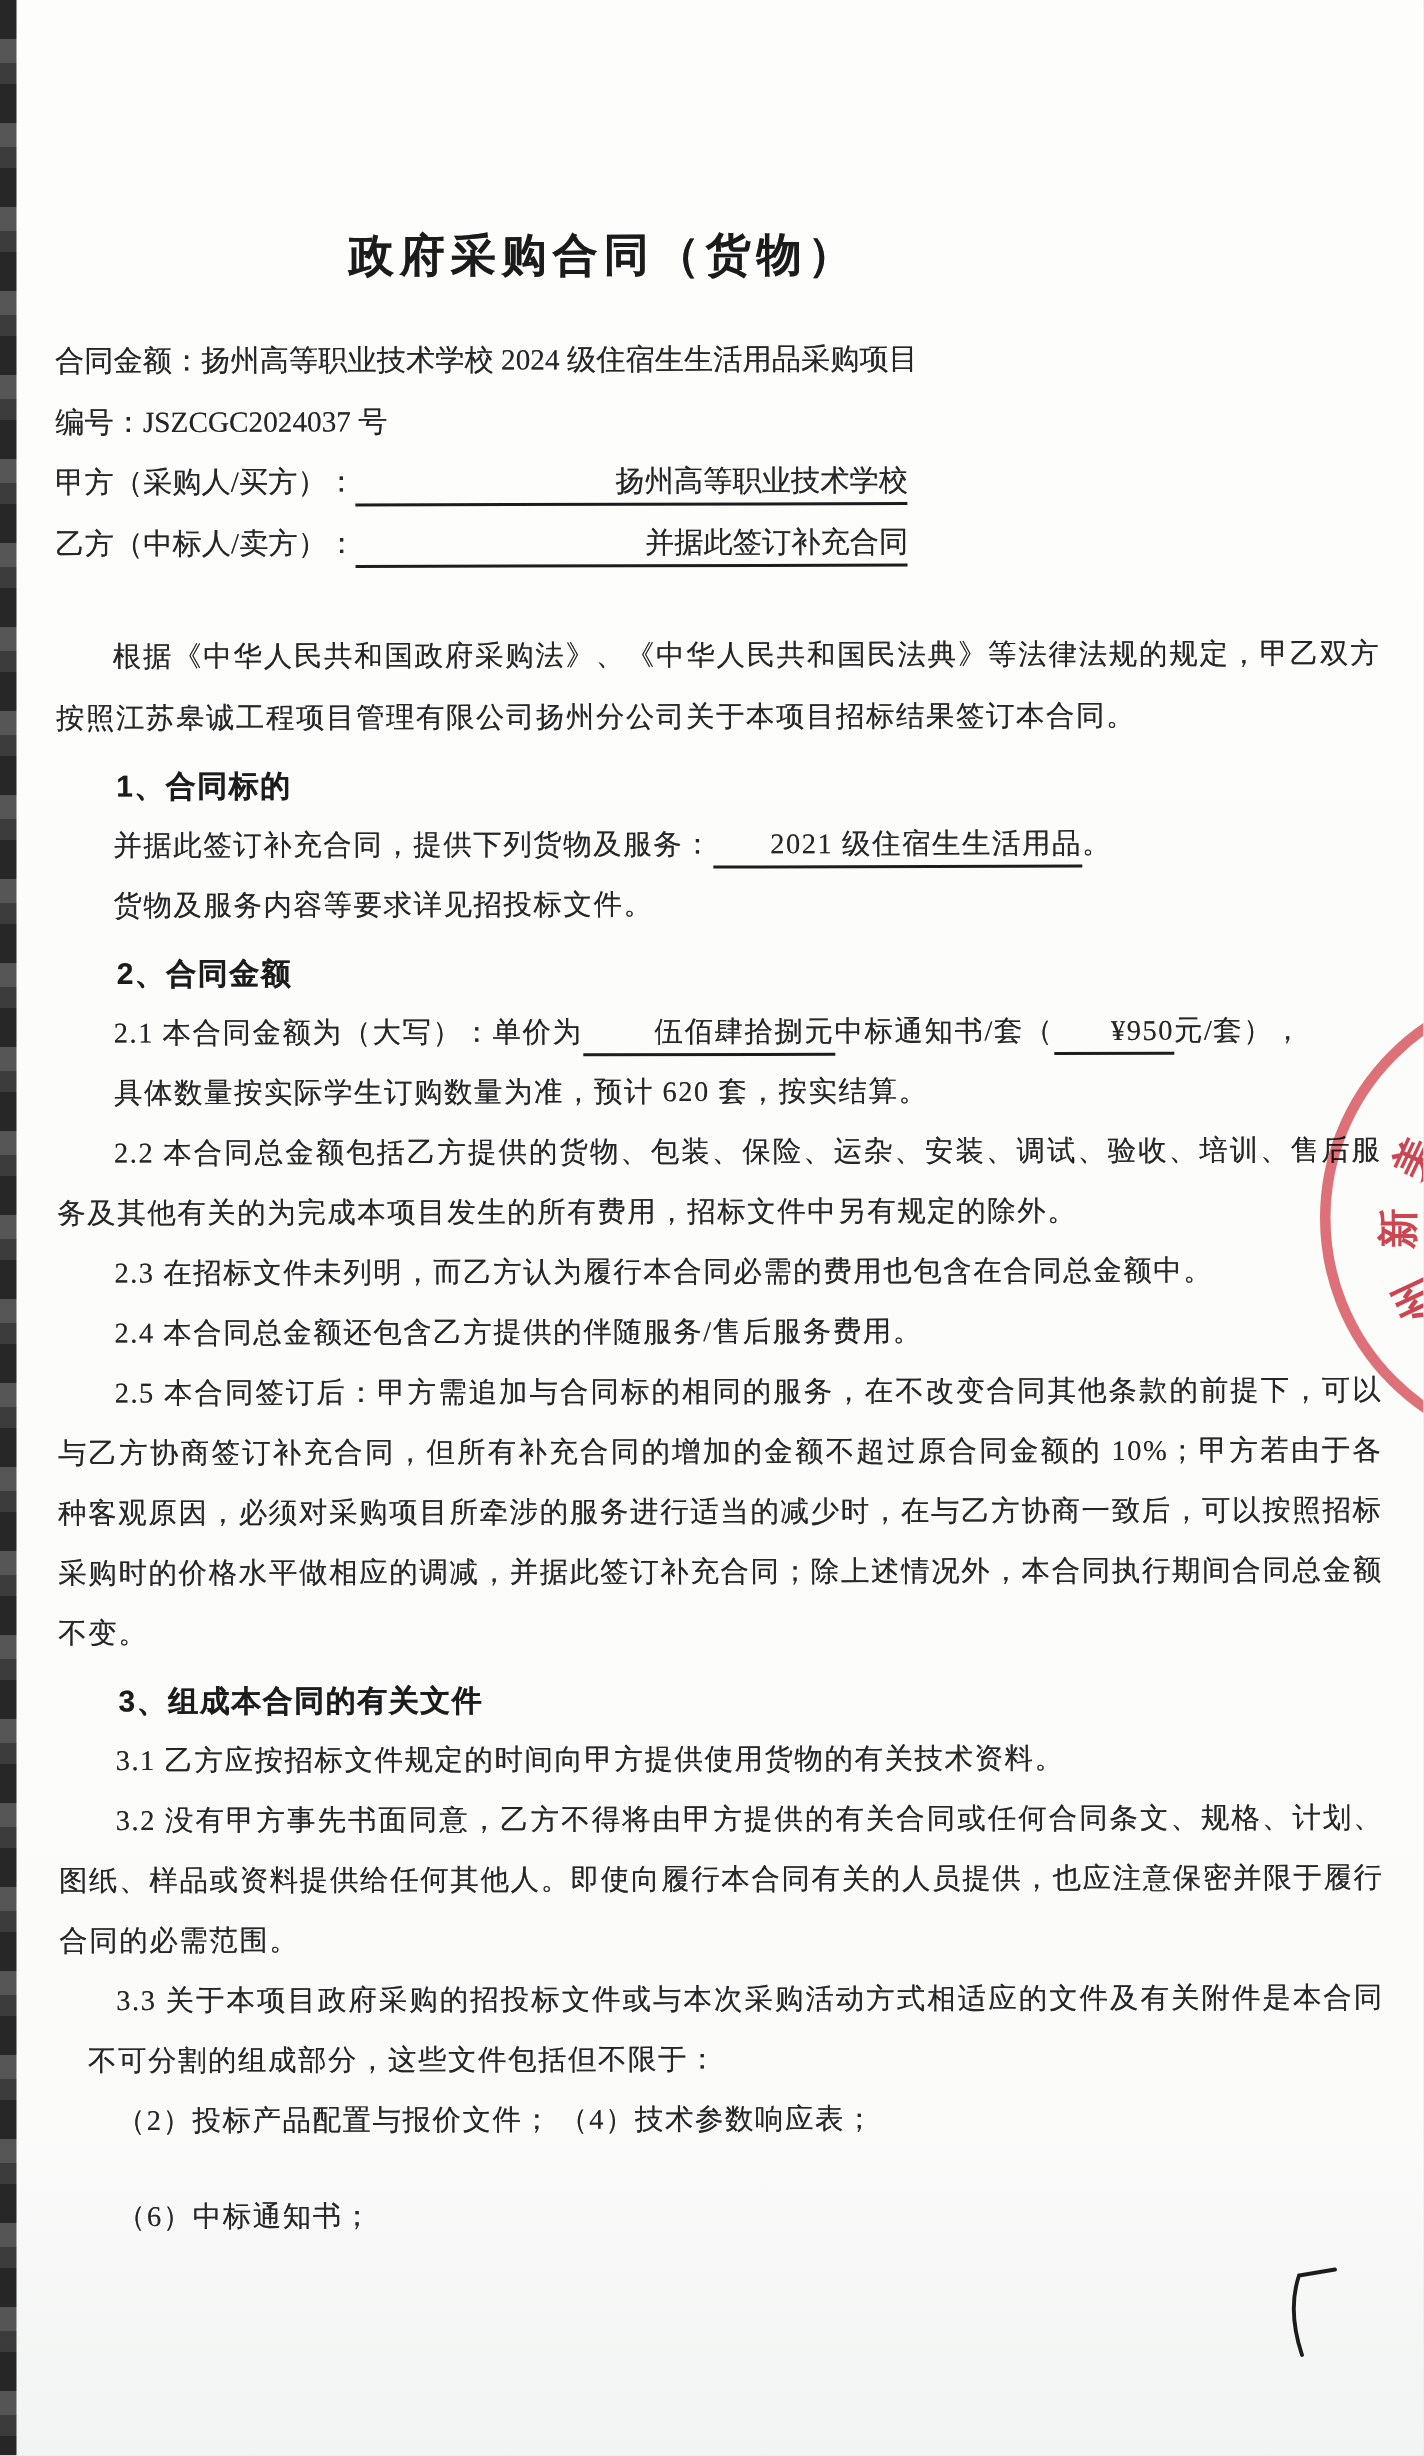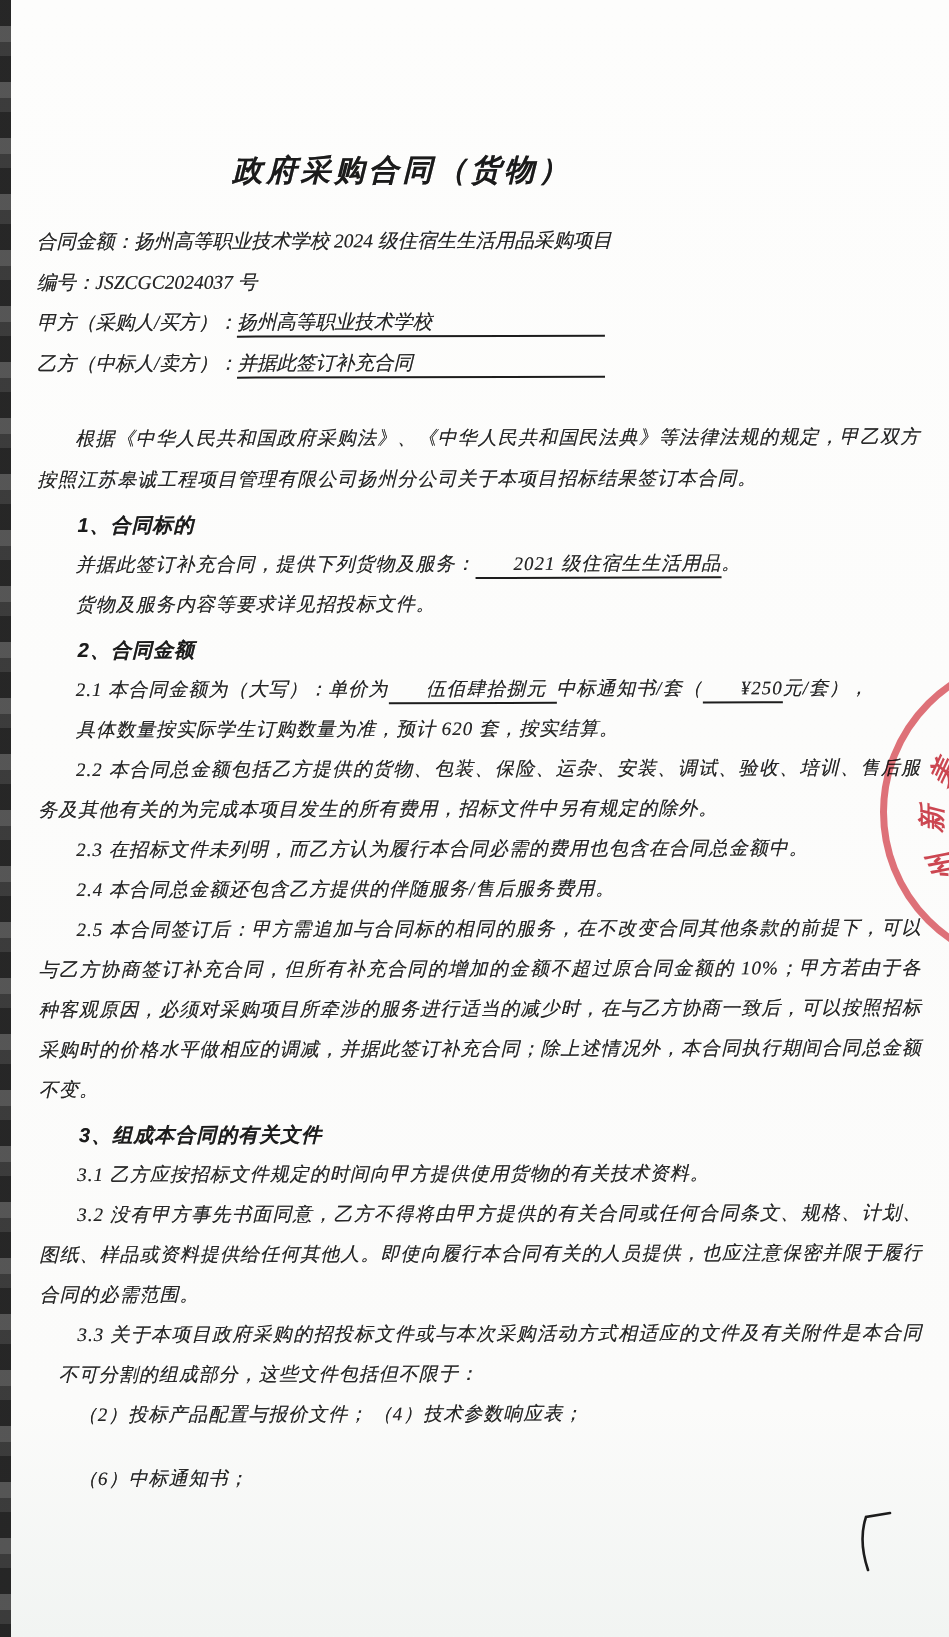--- a/index.html
+++ b/index.html
@@ -5,21 +5,20 @@
   html,body{margin:0;padding:0;background:#e8e8e8;}
   .page{
     position:relative;
     width:949px;height:1637px;
     margin:0 auto;
     background:linear-gradient(180deg,#fdfdfc 0%,#fbfbfa 86%,#f1f4f2 100%);
     overflow:hidden;
     font-family:"Liberation Serif","DejaVu Serif",serif;
     color:#262626;
     text-shadow:0 0 .4px rgba(20,20,20,.55);
-    font-style:italic;
   }
   
   .edge-strip{
     position:absolute;left:0;top:0;bottom:0;width:11px;
     background:repeating-linear-gradient(180deg,#141414 0 26px,#474747 26px 42px,#2b2b2b 42px 56px);
     opacity:.92;
   }
   .content{
     position:absolute;left:38px;right:28px;top:0;
     transform:rotate(-0.15deg);
@@ -31,21 +30,21 @@
     font-family:"Liberation Sans","DejaVu Sans",sans-serif;
     font-weight:bold;
     font-size:30px;
     letter-spacing:4px;
     color:#1b1b1b;
   }
   .meta{margin-top:30px;font-size:19.5px;line-height:40.5px;}
   .meta .row{white-space:nowrap;}
   .fill{
     display:inline-block;
-    text-align:left;
+    text-align:right;
     border-bottom:2px solid #1d1d1d;
     line-height:26px;
     margin-bottom:-2px;
   }
   .fill.party{min-width:368px;}
   .fill.goods{min-width:208px;}
   .fill.amount{min-width:168px;}
   .fill.price{min-width:52px;}
   .body-text{font-size:19px;line-height:40px;letter-spacing:1px;}
   .para{margin:0;text-indent:2em;text-align:justify;}
@@ -119,21 +118,21 @@
       <p class="para preamble">根据《中华人民共和国政府采购法》、《中华人民共和国民法典》等法律法规的规定，甲乙双方按照江苏皋诚工程项目管理有限公司扬州分公司关于本项目招标结果签订本合同。</p>
 
       <div class="sec-heading">1、合同标的</div>
       <p class="para">
         <span>并据此签订补充合同，提供下列货物及服务：</span><span class="fill goods">2021 级住宿生生活用品</span><span>。</span>
       </p>
       <p class="para">货物及服务内容等要求详见招投标文件。</p>
 
       <div class="sec-heading">2、合同金额</div>
       <p class="para">
-        <span>2.1 本合同金额为（大写）：单价为</span><span class="fill amount">伍佰肆拾捌元</span><span>中标通知书/套（</span><span class="fill price">¥250</span><span>元/套），</span>
+        <span>2.1 本合同金额为（大写）：单价为</span><span class="fill amount">伍佰肆拾捌元</span><span>中标通知书/套（</span><span class="fill price">¥950</span><span>元/套），</span>
       </p>
       <p class="para">具体数量按实际学生订购数量为准，预计 620 套，按实结算。</p>
       <p class="para">2.2 本合同总金额包括乙方提供的货物、包装、保险、运杂、安装、调试、验收、培训、售后服务及其他有关的为完成本项目发生的所有费用，招标文件中另有规定的除外。</p>
       <p class="para">2.3 在招标文件未列明，而乙方认为履行本合同必需的费用也包含在合同总金额中。</p>
       <p class="para">2.4 本合同总金额还包含乙方提供的伴随服务/售后服务费用。</p>
       <p class="para">2.5 本合同签订后：甲方需追加与合同标的相同的服务，在不改变合同其他条款的前提下，可以与乙方协商签订补充合同，但所有补充合同的增加的金额不超过原合同金额的 10%；甲方若由于各种客观原因，必须对采购项目所牵涉的服务进行适当的减少时，在与乙方协商一致后，可以按照招标采购时的价格水平做相应的调减，并据此签订补充合同；除上述情况外，本合同执行期间合同总金额不变。</p>
 
       <div class="sec-heading">3、组成本合同的有关文件</div>
       <p class="para">3.1 乙方应按招标文件规定的时间向甲方提供使用货物的有关技术资料。</p>
       <p class="para">3.2 没有甲方事先书面同意，乙方不得将由甲方提供的有关合同或任何合同条文、规格、计划、图纸、样品或资料提供给任何其他人。即使向履行本合同有关的人员提供，也应注意保密并限于履行合同的必需范围。</p>

